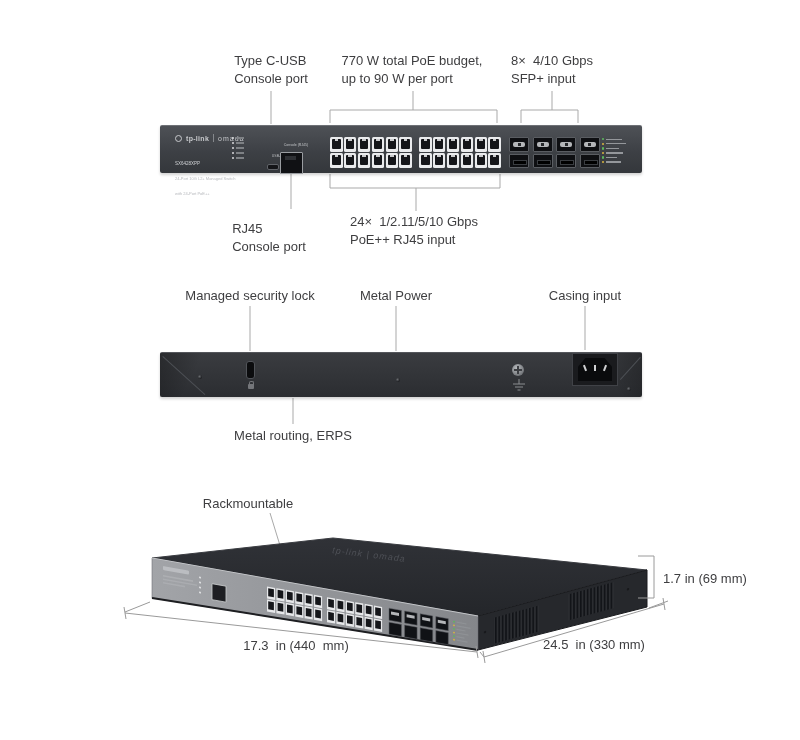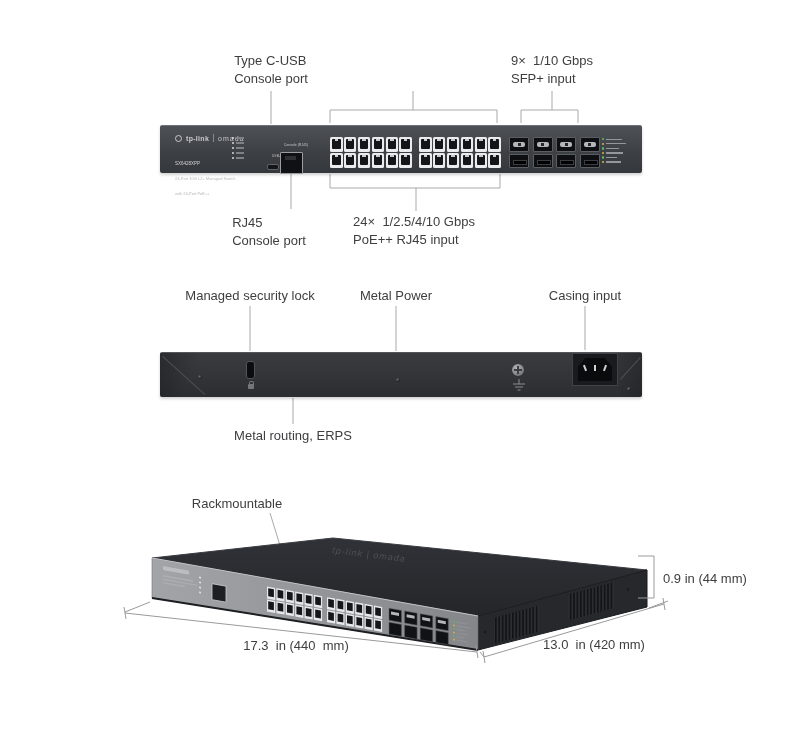--- a/index.html
+++ b/index.html
@@ -408,52 +408,56 @@
       <span class="ac-pin" style="left:11px;transform:rotate(-22deg)"></span>
       <span class="ac-pin" style="left:21px"></span>
       <span class="ac-pin" style="left:31px;transform:rotate(22deg)"></span>
     </div>
   </div>
 
   <div class="lbl" style="left:271px;top:52px">
     <span>Type C-USB</span>
       <span>Console port</span>
   </div>
+  <div class="lbl" style="left:412px;top:52px">
+    <span>770 W total PoE budget,</span>
+      <span>up to 90 W per port</span>
+  </div>
   <div class="lbl" style="left:552px;top:52px">
-    <span>9×  1/10 Gbps</span>
+    <span>8×  4/10 Gbps</span>
       <span>SFP+ input</span>
   </div>
-  <div class="lbl" style="left:269px;top:214px">
+  <div class="lbl" style="left:269px;top:220px">
     <span>RJ45</span>
       <span>Console port</span>
   </div>
   <div class="lbl" style="left:414px;top:213px">
-    <span>24×  1/2.5/4/10 Gbps</span>
+    <span>24×  1/2.11/5/10 Gbps</span>
       <span>PoE++ RJ45 input</span>
   </div>
 
   <div class="lbl" style="left:250px;top:287px">
     <span>Managed security lock</span>
   </div>
   <div class="lbl" style="left:396px;top:287px">
     <span>Metal Power</span>
   </div>
   <div class="lbl" style="left:585px;top:287px">
     <span>Casing input</span>
   </div>
   <div class="lbl" style="left:293px;top:427px">
     <span>Metal routing, ERPS</span>
   </div>
 
-  <div class="lbl" style="left:237px;top:495px">
+  <div class="lbl" style="left:248px;top:495px">
     <span>Rackmountable</span>
   </div>
   <div class="lbl" style="left:296px;top:637px">
     <span>17.3  in (440  mm)</span>
   </div>
   <div class="lbl" style="left:594px;top:636px">
-    <span>13.0  in (420 mm)</span>
+    <span>24.5  in (330 mm)</span>
   </div>
   <div class="lbl lbl-left" style="left:663px;top:570px">
-    <span>0.9 in (44 mm)</span>
+    <span>1.7 in (69 mm)</span>
   </div>
 
 </div>
 
 </body></html>

